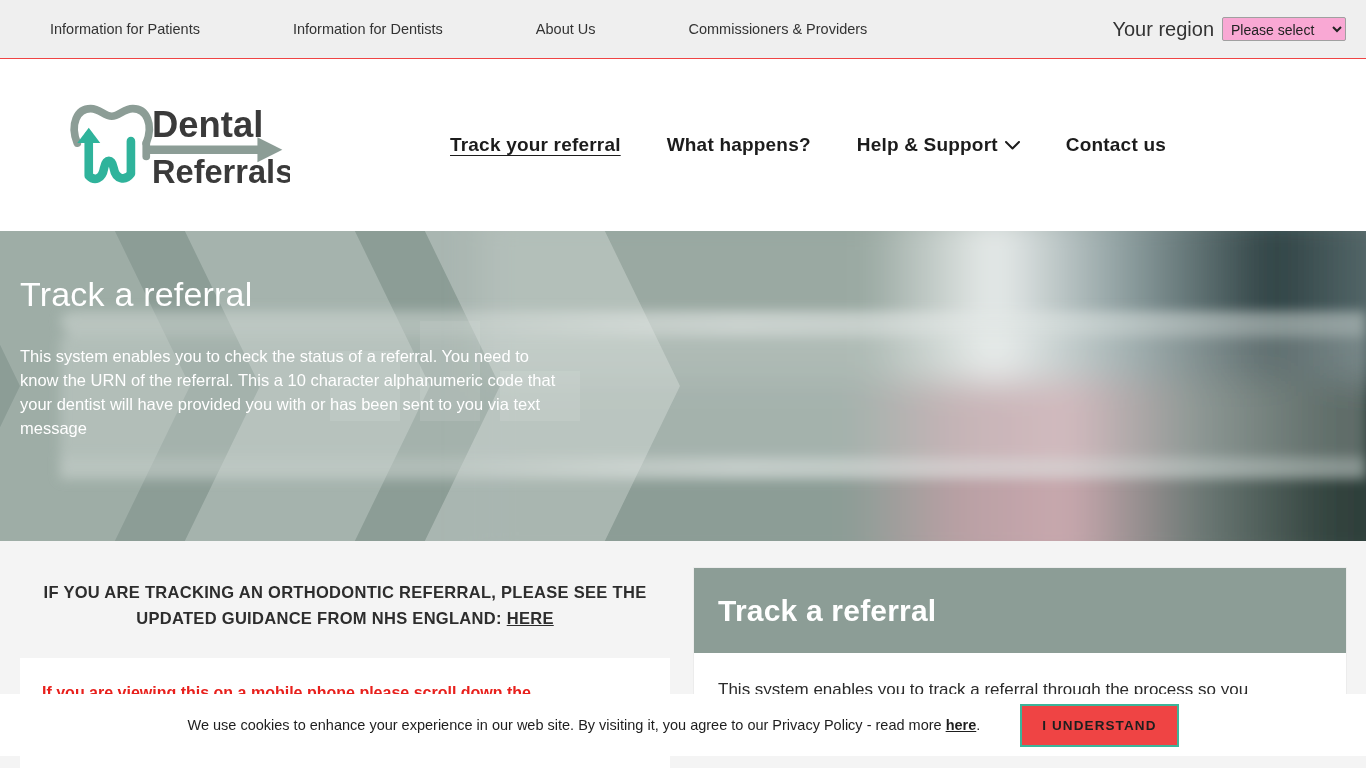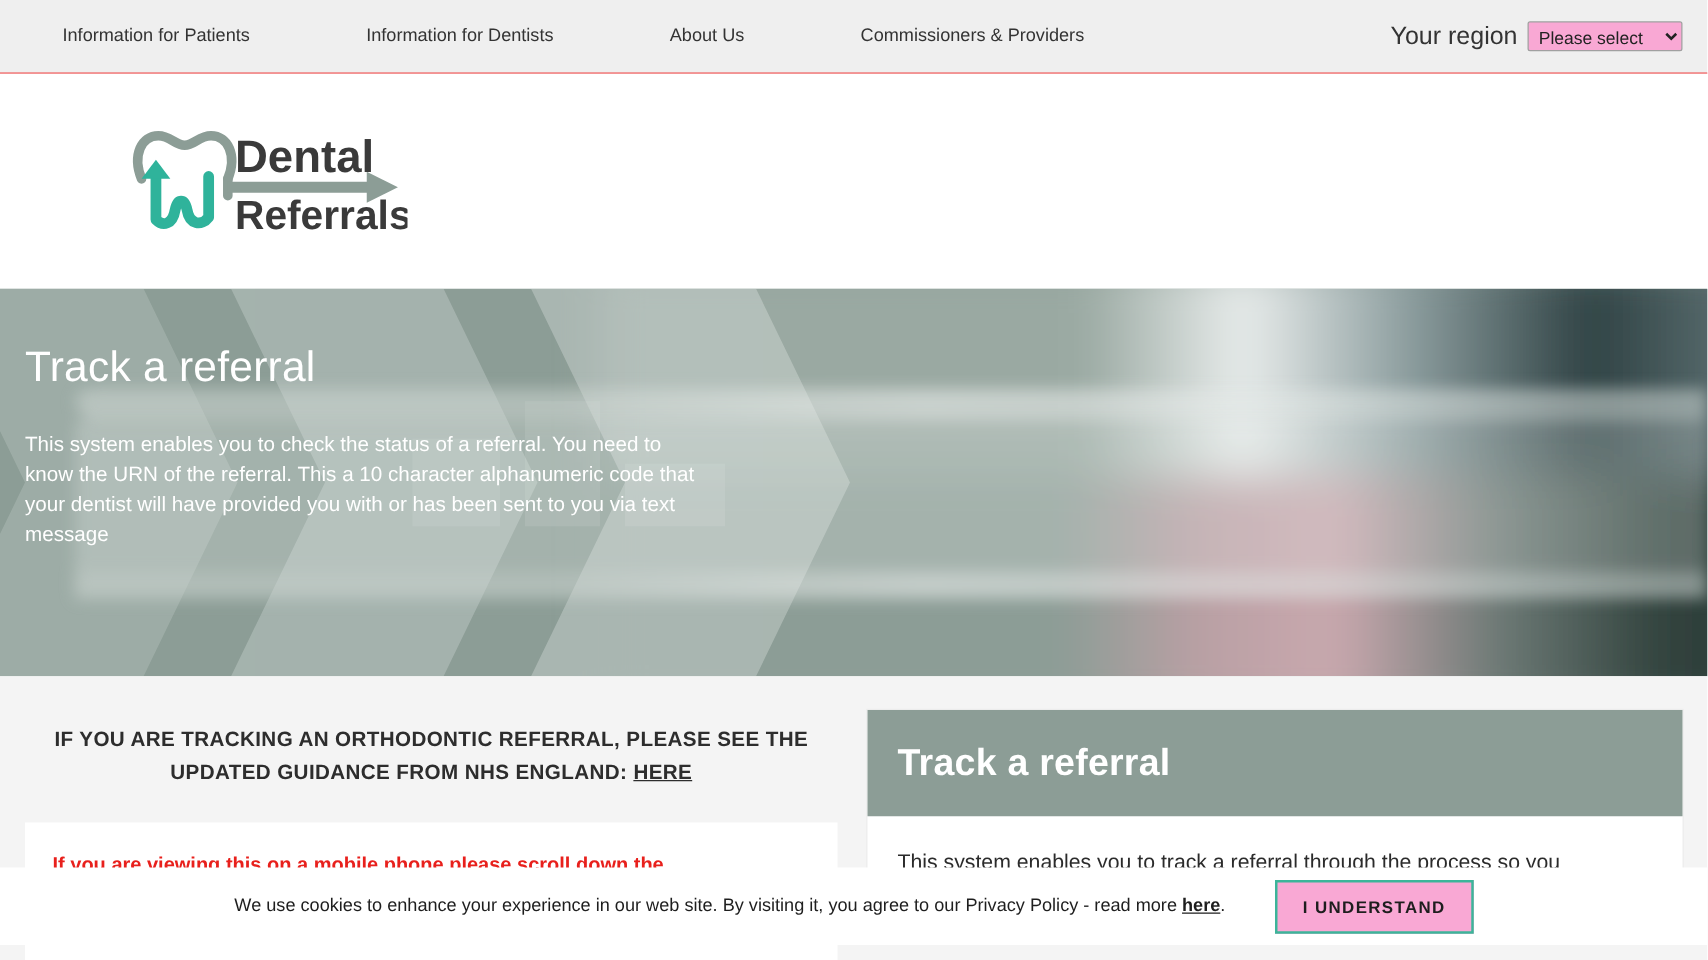--- a/index.html
+++ b/index.html
@@ -50,21 +50,21 @@
     height: 24px;
     cursor: pointer;
   }
 
   
   .header {
     height: 172px;
     background: #ffffff;
     display: flex;
     align-items: center;
-    padding: 0 50px 0 96px;
+    padding: 0 50px 0 60px;
     position: relative;
   }
   .logo { width: 230px; height: 92px; display: block; cursor: pointer; }
 
   .mainnav {
     display: flex;
     align-items: center;
     margin-left: 160px;
     gap: 0;
   }
@@ -178,21 +178,21 @@
     z-index: 50;
   }
   .cookie-text { font-size: 14.5px; color: #1e1e1e; }
   .cookie-text a { color: #1e1e1e; font-weight: bold; text-decoration: underline; cursor: pointer; }
   .cookie-btn {
     font-family: "Liberation Sans", sans-serif;
     font-size: 13.5px;
     font-weight: bold;
     letter-spacing: 1.1px;
     color: #1e1e1e;
-    background: #f9a8d4;
+    background: #ef4444;
     border: 2px solid #3cb59a;
     padding: 12px 20px;
     cursor: pointer;
   }
 </style>
 </head>
 <body>
 
 <div class="page">
 
@@ -219,20 +219,37 @@
 
       <path d="M30 38 L30 80 M30 80 C36 86, 44 84, 46 72 C48 62, 54 62, 56 72 C58 84, 68 86, 74 78 L74 44" fill="none" stroke="#2fb39b" stroke-width="9" stroke-linecap="round" stroke-linejoin="round"></path>
       <path d="M30 30 L18 46 L42 46 Z" fill="#2fb39b"></path>
 
       <path d="M90 53 L212 53" stroke="#8c9d96" stroke-width="9"></path>
       <path d="M206 40 L232 53 L206 66 Z" fill="#8c9d96"></path>
       <text x="96" y="40" font-family="Liberation Sans, sans-serif" font-size="38" font-weight="bold" fill="#3a3a3a">Dental</text>
       <text x="96" y="88" font-family="Liberation Sans, sans-serif" font-size="34" font-weight="bold" fill="#3a3a3a">Referrals</text>
     </svg>
 
+    <nav class="mainnav">
+      <a class="navitem active">
+        <span>Track your referral</span>
+      </a>
+      <a class="navitem">
+        <span>What happens?</span>
+      </a>
+      <a class="navitem">
+        <span>Help &amp; Support</span>
+        <svg class="chev" width="15" height="9" viewBox="0 0 15 9">
+          <path d="M1 1 L7.5 7.5 L14 1" fill="none" stroke="#1c1c1c" stroke-width="2" stroke-linecap="round" stroke-linejoin="round"></path>
+        </svg>
+      </a>
+      <a class="navitem">
+        <span>Contact us</span>
+      </a>
+    </nav>
   </div>
 
   <div class="hero">
     <svg class="hero-bg" viewBox="0 0 1366 310" preserveAspectRatio="none">
       <defs>
         <linearGradient id="gTop" x1="0" y1="0" x2="1" y2="0">
           <stop offset="0.42" stop-color="#9aa9a2"></stop>
           <stop offset="0.56" stop-color="#e8eceb"></stop>
           <stop offset="0.70" stop-color="#8e9fa0"></stop>
           <stop offset="0.86" stop-color="#2f4244"></stop>

